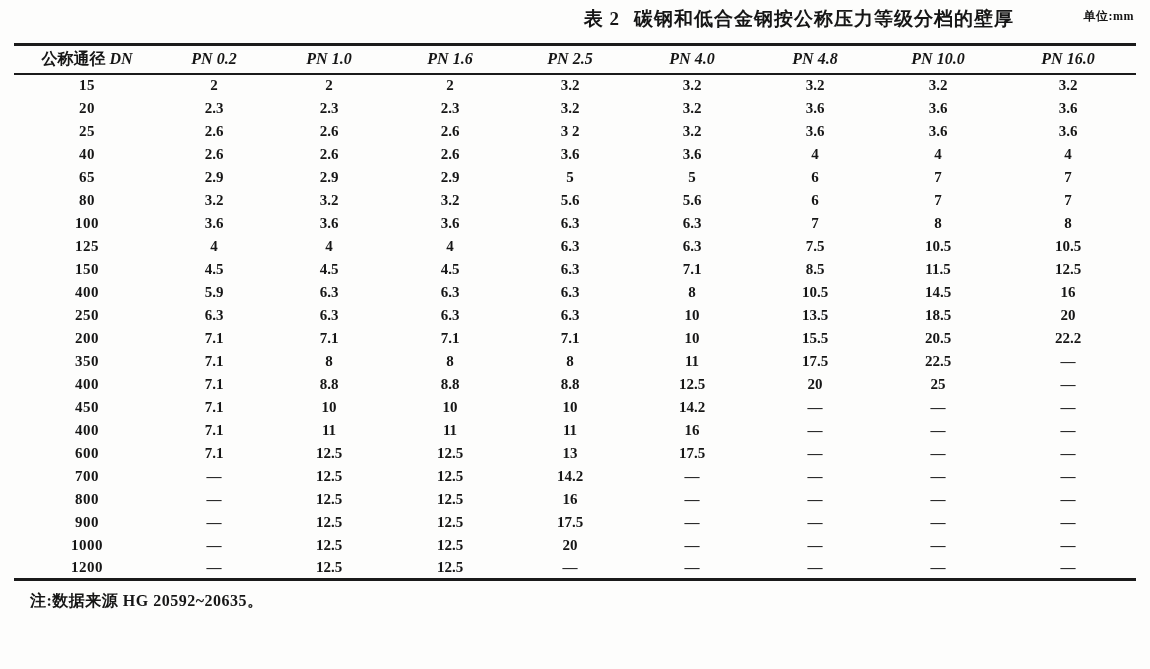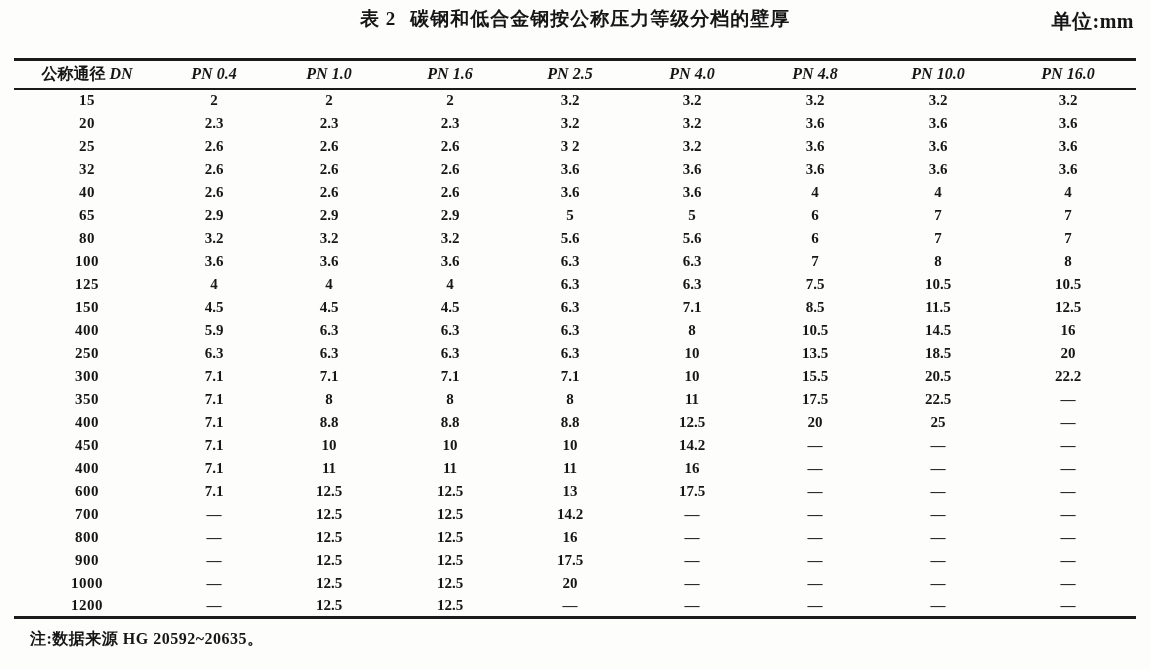--- a/index.html
+++ b/index.html
@@ -12,35 +12,35 @@
   }
   .page { width: 1150px; height: 669px; position: relative; padding-top: 6px; }
 
   
   .caption-row {
     display: flex; align-items: flex-start;
     padding: 0 16px 0 16px; height: 34px;
   }
   .caption-spacer { flex: 0 0 120px; }
   .caption-center {
-    flex: 1 1 auto; text-align: center;
+    flex: 1 1 auto; text-align: right;
     font-size: 19px; font-weight: bold; letter-spacing: 1px;
     white-space: nowrap;
   }
   .caption-center .tbl-no { margin-right: 14px; }
   .unit-label {
     flex: 0 0 120px; text-align: right;
-    font-size: 20px; font-weight: bold; letter-spacing: 0.5px;
+    font-size: 12px; font-weight: bold; letter-spacing: 0.5px;
     padding-top: 2px; white-space: nowrap;
   }
 
   
   table.wt {
     width: 1122px;
-    margin: 18px 14px 0 14px;
+    margin: 3px 14px 0 14px;
     border-collapse: collapse;
     table-layout: fixed;
     border-top: 3px solid #1b1b1b;
     border-bottom: 3px solid #1b1b1b;
   }
   table.wt thead th {
     border-bottom: 2px solid #1b1b1b;
     height: 29px;
     font-size: 16px;
     font-weight: bold;
@@ -90,21 +90,21 @@
         <col style="width:124px">
       <col style="width:122px">
         <col style="width:124px">
         <col style="width:136px">
     </colgroup>
     <thead>
       <tr>
         <th>
           <span>公称通径 </span><span class="sym-italic">DN</span>
         </th>
-      <th class="pn-head">PN 0.4</th>
+      <th class="pn-head">PN 0.2</th>
           <th class="pn-head">PN 1.0</th>
           <th class="pn-head">PN 1.6</th>
           <th class="pn-head">PN 2.5</th>
           <th class="pn-head">PN 4.0</th>
           <th class="pn-head">PN 4.8</th>
           <th class="pn-head">PN 10.0</th>
           <th class="pn-head">PN 16.0</th>
         </tr>
     </thead>
     <tbody>
@@ -135,31 +135,20 @@
           <td>2.6</td>
           <td>2.6</td>
           <td>2.6</td>
           <td>3 2</td>
           <td>3.2</td>
           <td>3.6</td>
           <td>3.6</td>
           <td>3.6</td>
         </tr>
         <tr>
-          <td class="dn-cell">32</td>
-          <td>2.6</td>
-          <td>2.6</td>
-          <td>2.6</td>
-          <td>3.6</td>
-          <td>3.6</td>
-          <td>3.6</td>
-          <td>3.6</td>
-          <td>3.6</td>
-        </tr>
-        <tr>
           <td class="dn-cell">40</td>
           <td>2.6</td>
           <td>2.6</td>
           <td>2.6</td>
           <td>3.6</td>
           <td>3.6</td>
           <td>4</td>
           <td>4</td>
           <td>4</td>
         </tr>
@@ -234,21 +223,21 @@
           <td>6.3</td>
           <td>6.3</td>
           <td>6.3</td>
           <td>6.3</td>
           <td>10</td>
           <td>13.5</td>
           <td>18.5</td>
           <td>20</td>
         </tr>
         <tr>
-          <td class="dn-cell">300</td>
+          <td class="dn-cell">200</td>
           <td>7.1</td>
           <td>7.1</td>
           <td>7.1</td>
           <td>7.1</td>
           <td>10</td>
           <td>15.5</td>
           <td>20.5</td>
           <td>22.2</td>
         </tr>
         <tr>

